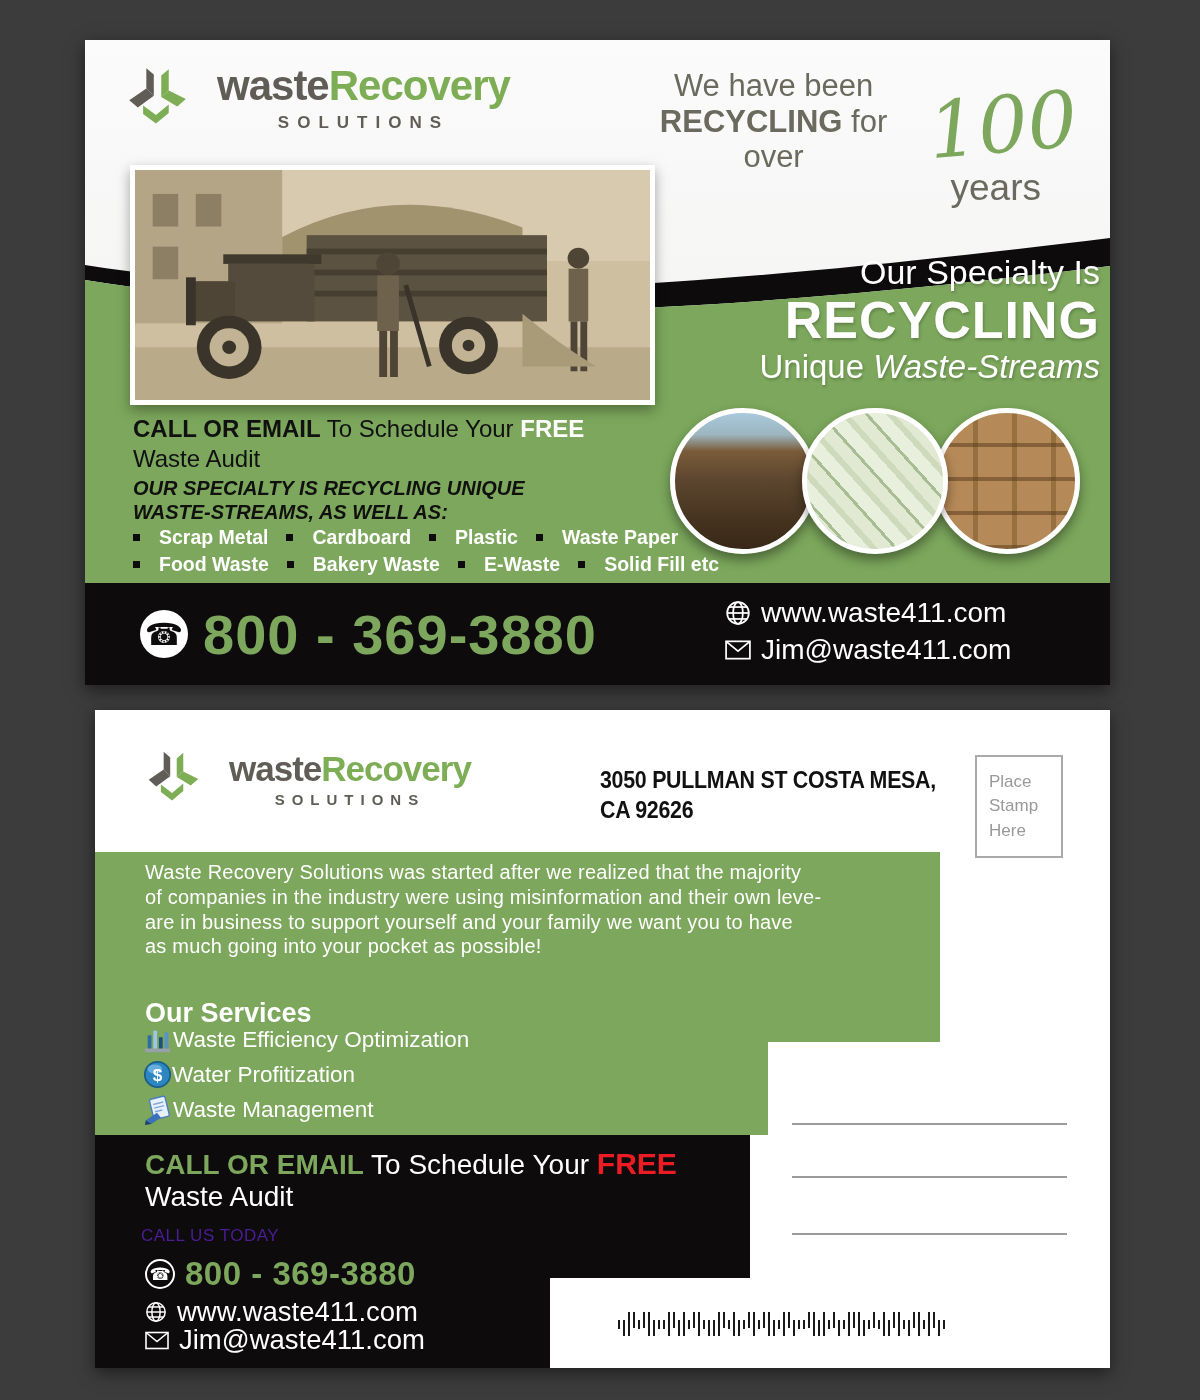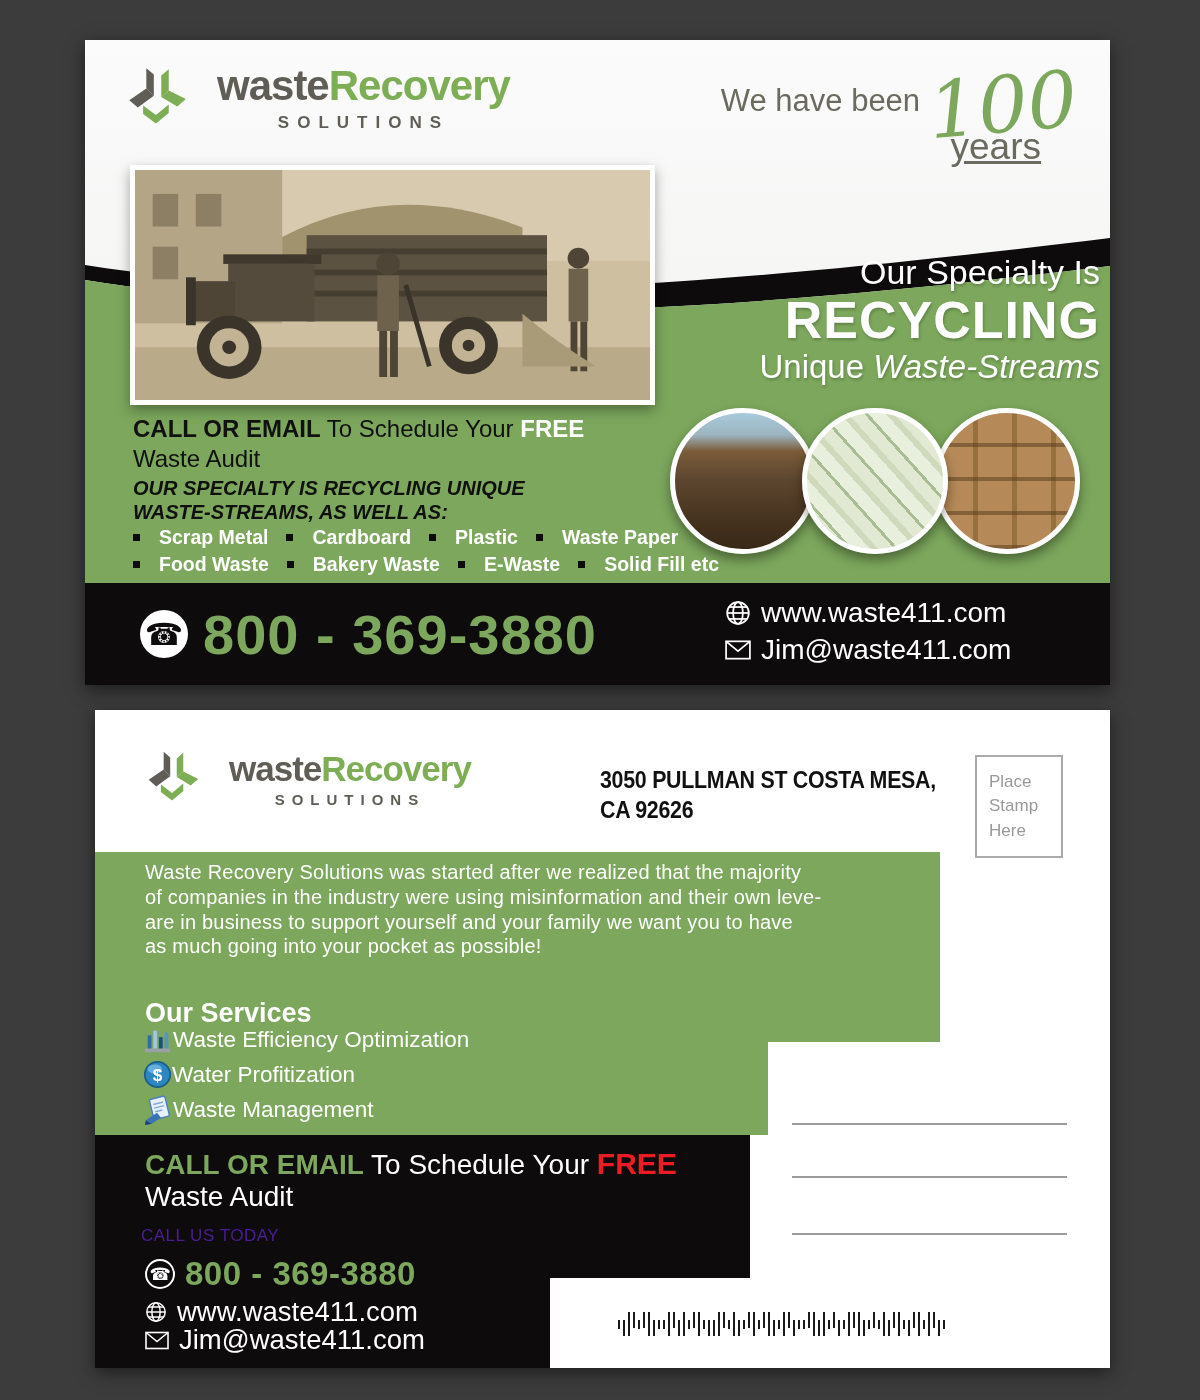--- a/index.html
+++ b/index.html
@@ -21,21 +21,21 @@
   #front .logo-sub { font-size:17px; letter-spacing:8px; margin-top:3px; }
   #back  .logo-sub { font-size:15px; letter-spacing:7px; margin-top:2px; }
 
   
   .f-tagline { right:33px; top:28px; width:450px; color:#6b6a5f; z-index:5; }
   .f-tag-row { display:flex; justify-content:flex-end; align-items:center; gap:8px; }
   .f-tag-col { text-align:center; font-size:31px; line-height:1.15; }
   .f-tag-col b { font-weight:bold; }
   .f-tag-100 { font-family:"DejaVu Serif", serif; font-style:italic; font-size:78px;
                color:#7ca75c; line-height:.85; transform:rotate(-5deg) translateY(4px); }
-  .f-tag-years { text-align:right; font-size:37px; padding-right:36px; margin-top:-8px;text-decoration:underline; }
+  .f-tag-years { text-align:right; font-size:37px; padding-right:36px; margin-top:-8px; }
 
   
   .f-wave { left:0; top:170px; width:1025px; height:375px; z-index:1; }
   .f-blackbar { left:0; top:543px; width:1025px; height:102px; background:#0d0b0c; z-index:4; }
 
   
   .f-photo { left:45px; top:125px; width:525px; height:240px; border:5px solid #fff;
              box-shadow:0 5px 12px rgba(0,0,0,.35); z-index:3; overflow:hidden; }
 
   
@@ -131,20 +131,21 @@
     <div class="logo-text">
       <div class="wordmark"><span class="wm-gray">waste</span><span class="wm-green">Recovery</span></div>
       <div class="logo-sub">SOLUTIONS</div>
     </div>
   </div>
 
   <div class="abs f-tagline">
     <div class="f-tag-row">
       <div class="f-tag-col">
         <div>We have been</div>
+        <div><b>RECYCLING</b><span> for over</span></div>
       </div>
       <div class="f-tag-100">100</div>
     </div>
     <div class="f-tag-years">years</div>
   </div>
 
   <div class="abs f-photo">
     <svg width="100%" height="100%" viewBox="0 0 525 240" preserveAspectRatio="none">
       <rect width="525" height="240" fill="#cdbfa0"></rect>
       <rect width="525" height="95" fill="#d7caae"></rect>

